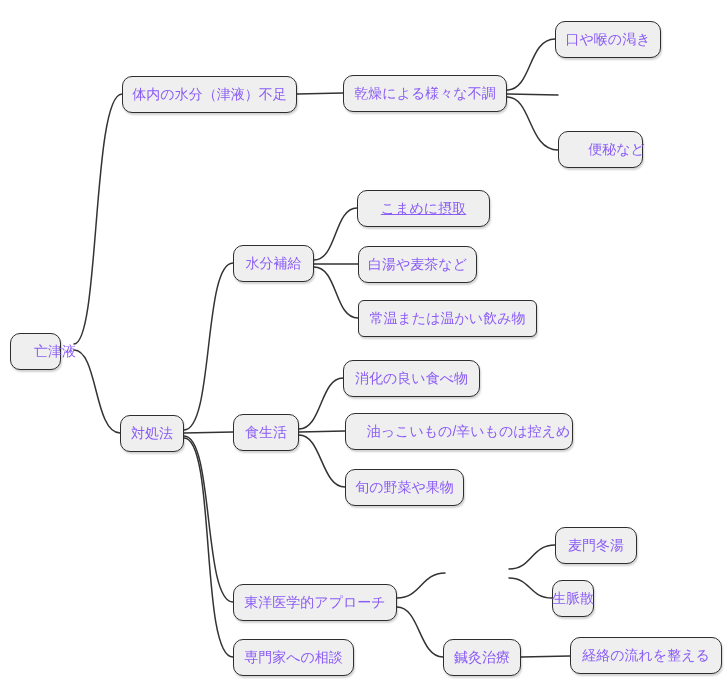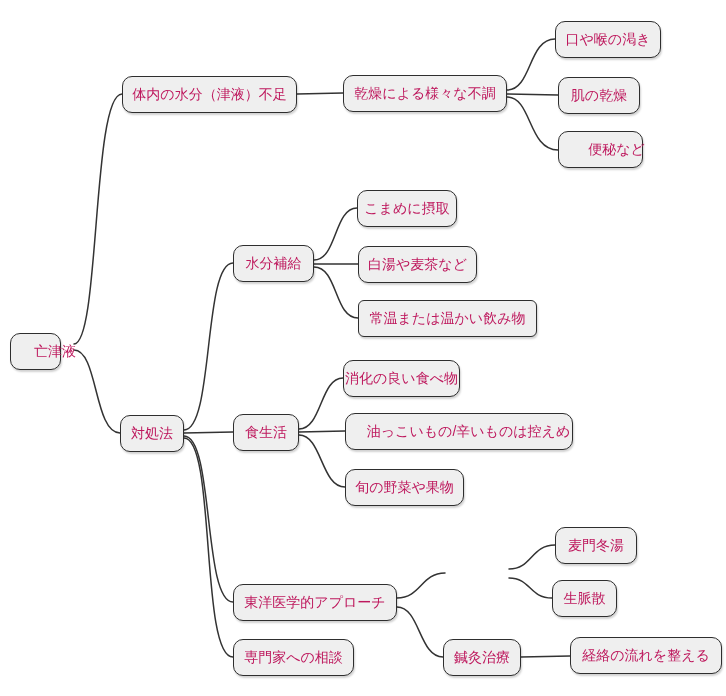--- a/index.html
+++ b/index.html
@@ -14,21 +14,21 @@
   .edge-layer path{stroke:#333333;stroke-width:1.5;fill:none;stroke-linecap:round;}
   .node{
     position:absolute;
     box-sizing:border-box;
     height:37px;
     display:flex;align-items:center;justify-content:center;
     background:#efefef;
     border:1.6px solid #2e2e2e;
     border-radius:10px;
     font-size:14px;
-    color:#be185d;
+    color:#8b5cf6;
     white-space:nowrap;
     box-shadow:1px 2px 2px rgba(0,0,0,0.18);
     z-index:2;
   }
 </style>
 </head>
 <body>
 
 <div class="canvas">
 
@@ -54,36 +54,35 @@
     <path d="M509,569 C532,569 531,545 555,545"></path>
     <path d="M509,578 C531,578 529,598 552,598"></path>
     <path d="M521,657 L570,656"></path>
   </svg>
 
   <div class="node" style="left:10px;top:333px;width:51px;padding-left:39px;">亡津液</div>
 
   <div class="node" style="left:122px;top:76px;width:175px;">体内の水分（津液）不足</div>
   <div class="node" style="left:343px;top:75px;width:164px;">乾燥による様々な不調</div>
   <div class="node" style="left:555px;top:21px;width:106px;">口や喉の渇き</div>
-  <div class="node" style="left:558px;top:77px;width:82px;">肌の乾燥</div>
   <div class="node" style="left:558px;top:131px;width:85px;padding-left:32px;">便秘など</div>
 
   <div class="node" style="left:120px;top:415px;width:64px;">対処法</div>
 
   <div class="node" style="left:233px;top:245px;width:81px;">水分補給</div>
-  <div class="node" style="left:357px;top:190px;width:100px;">こまめに摂取</div>
+  <div class="node" style="left:357px;top:190px;width:133px;text-decoration:underline;">こまめに摂取</div>
   <div class="node" style="left:358px;top:246px;width:119px;">白湯や麦茶など</div>
   <div class="node" style="left:358px;top:300px;width:179px;border-radius:6px;">常温または温かい飲み物</div>
 
   <div class="node" style="left:233px;top:414px;width:66px;">食生活</div>
-  <div class="node" style="left:343px;top:360px;width:117px;">消化の良い食べ物</div>
+  <div class="node" style="left:343px;top:360px;width:137px;">消化の良い食べ物</div>
   <div class="node" style="left:345px;top:413px;width:228px;padding-left:19px;">油っこいもの/辛いものは控えめ</div>
   <div class="node" style="left:345px;top:469px;width:119px;">旬の野菜や果物</div>
 
   <div class="node" style="left:233px;top:584px;width:164px;">東洋医学的アプローチ</div>
   <div class="node" style="left:555px;top:527px;width:82px;">麦門冬湯</div>
-  <div class="node" style="left:552px;top:580px;width:65px;">生脈散</div>
+  <div class="node" style="left:552px;top:580px;width:42px;">生脈散</div>
   <div class="node" style="left:443px;top:639px;width:78px;">鍼灸治療</div>
   <div class="node" style="left:570px;top:637px;width:152px;">経絡の流れを整える</div>
 
   <div class="node" style="left:233px;top:639px;width:121px;">専門家への相談</div>
 
 </div>
 
 </body></html>

